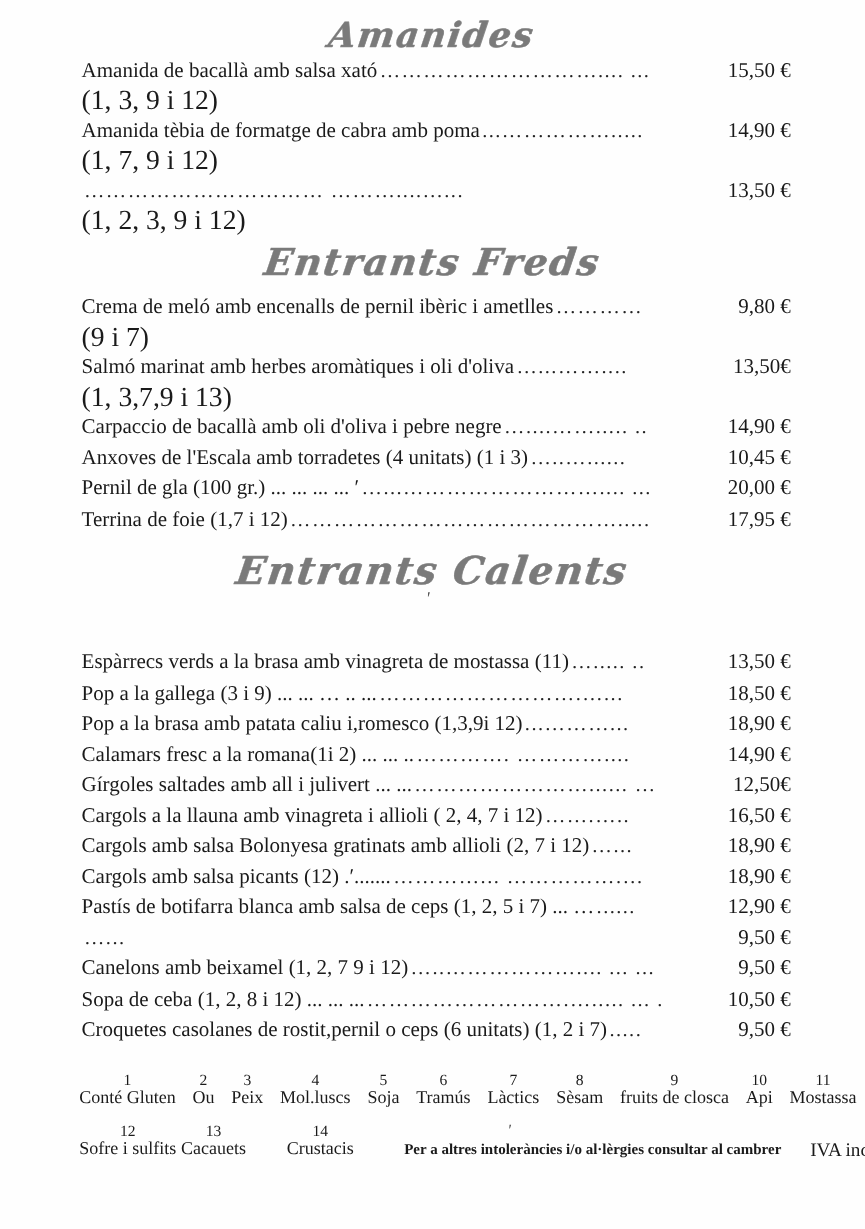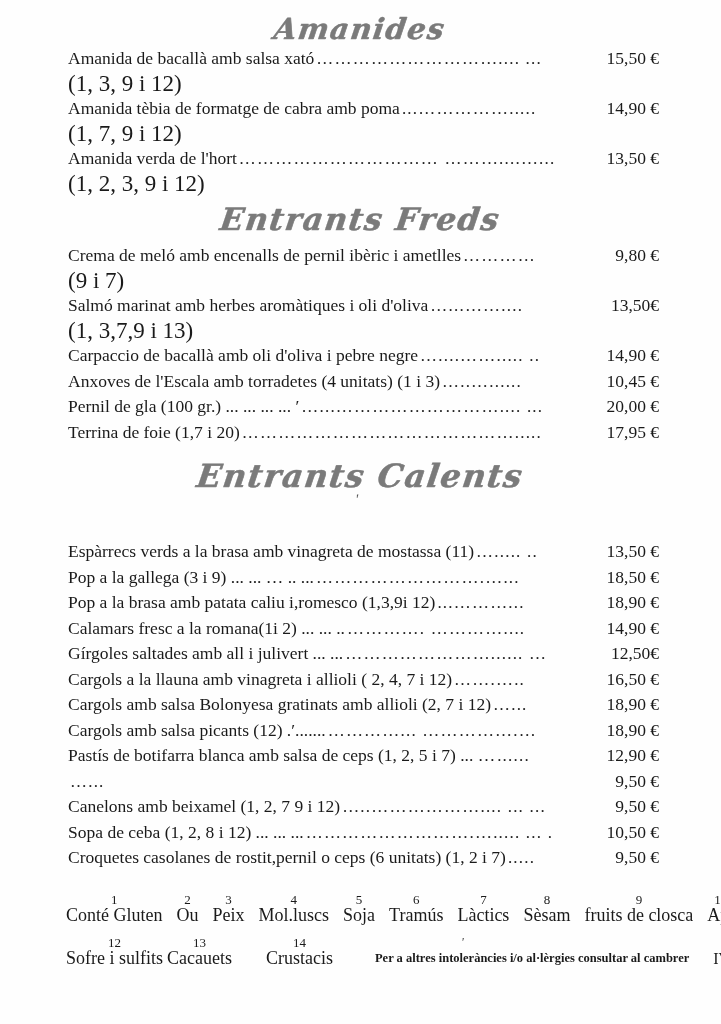--- a/index.html
+++ b/index.html
@@ -118,21 +118,21 @@
     flex-direction: column;
     align-items: center;
     margin-right: 14px;
   }
   .legend-num {
     font-size: 13px;
     line-height: 16px;
     color: #1a1a1a;
   }
   .legend-label {
-    font-size: 18px;
+    font-size: 15px;
     line-height: 15px;
     color: #1a1a1a;
     white-space: nowrap;
   }
   .legend-note {
     font-size: 12.5px;
     font-weight: bold;
     line-height: 15px;
     white-space: nowrap;
     align-self: flex-end;
@@ -172,21 +172,20 @@
     <div class="allergens-sub">(1, 3, 9 i 12)</div>
 
     <div class="item-line">
       <span class="item-name">Amanida tèbia de formatge de cabra amb poma</span>
       <span class="dots">...…………….....</span>
       <span class="price">14,90 €</span>
     </div>
     <div class="allergens-sub">(1, 7, 9 i 12)</div>
 
     <div class="item-line">
-      <span class="item-name">Amanida verda de l'hort</span>
       <span class="dots">…………………………… ………....…...</span>
       <span class="price">13,50 €</span>
     </div>
     <div class="allergens-sub">(1, 2, 3, 9 i 12)</div>
   </div>
 
   <div class="section-head h-freds">Entrants Freds</div>
   <div class="spacer-sm"></div>
   <div class="items">
 
@@ -216,21 +215,21 @@
       <span class="price">10,45 €</span>
     </div>
 
     <div class="item-line">
       <span class="item-name">Pernil de gla (100 gr.) ... ... ... ... ʹ</span>
       <span class="dots">…...……………………….... ...</span>
       <span class="price">20,00 €</span>
     </div>
 
     <div class="item-line">
-      <span class="item-name">Terrina de foie (1,7 i 20)</span>
+      <span class="item-name">Terrina de foie (1,7 i 12)</span>
       <span class="dots">……………………………………….....</span>
       <span class="price">17,95 €</span>
     </div>
   </div>
 
   <div class="spacer-sm"></div>
   <div class="section-head h-calents">Entrants Calents</div>
   <div class="head-tick">ʹ</div>
   <div class="spacer-lg"></div>
 

